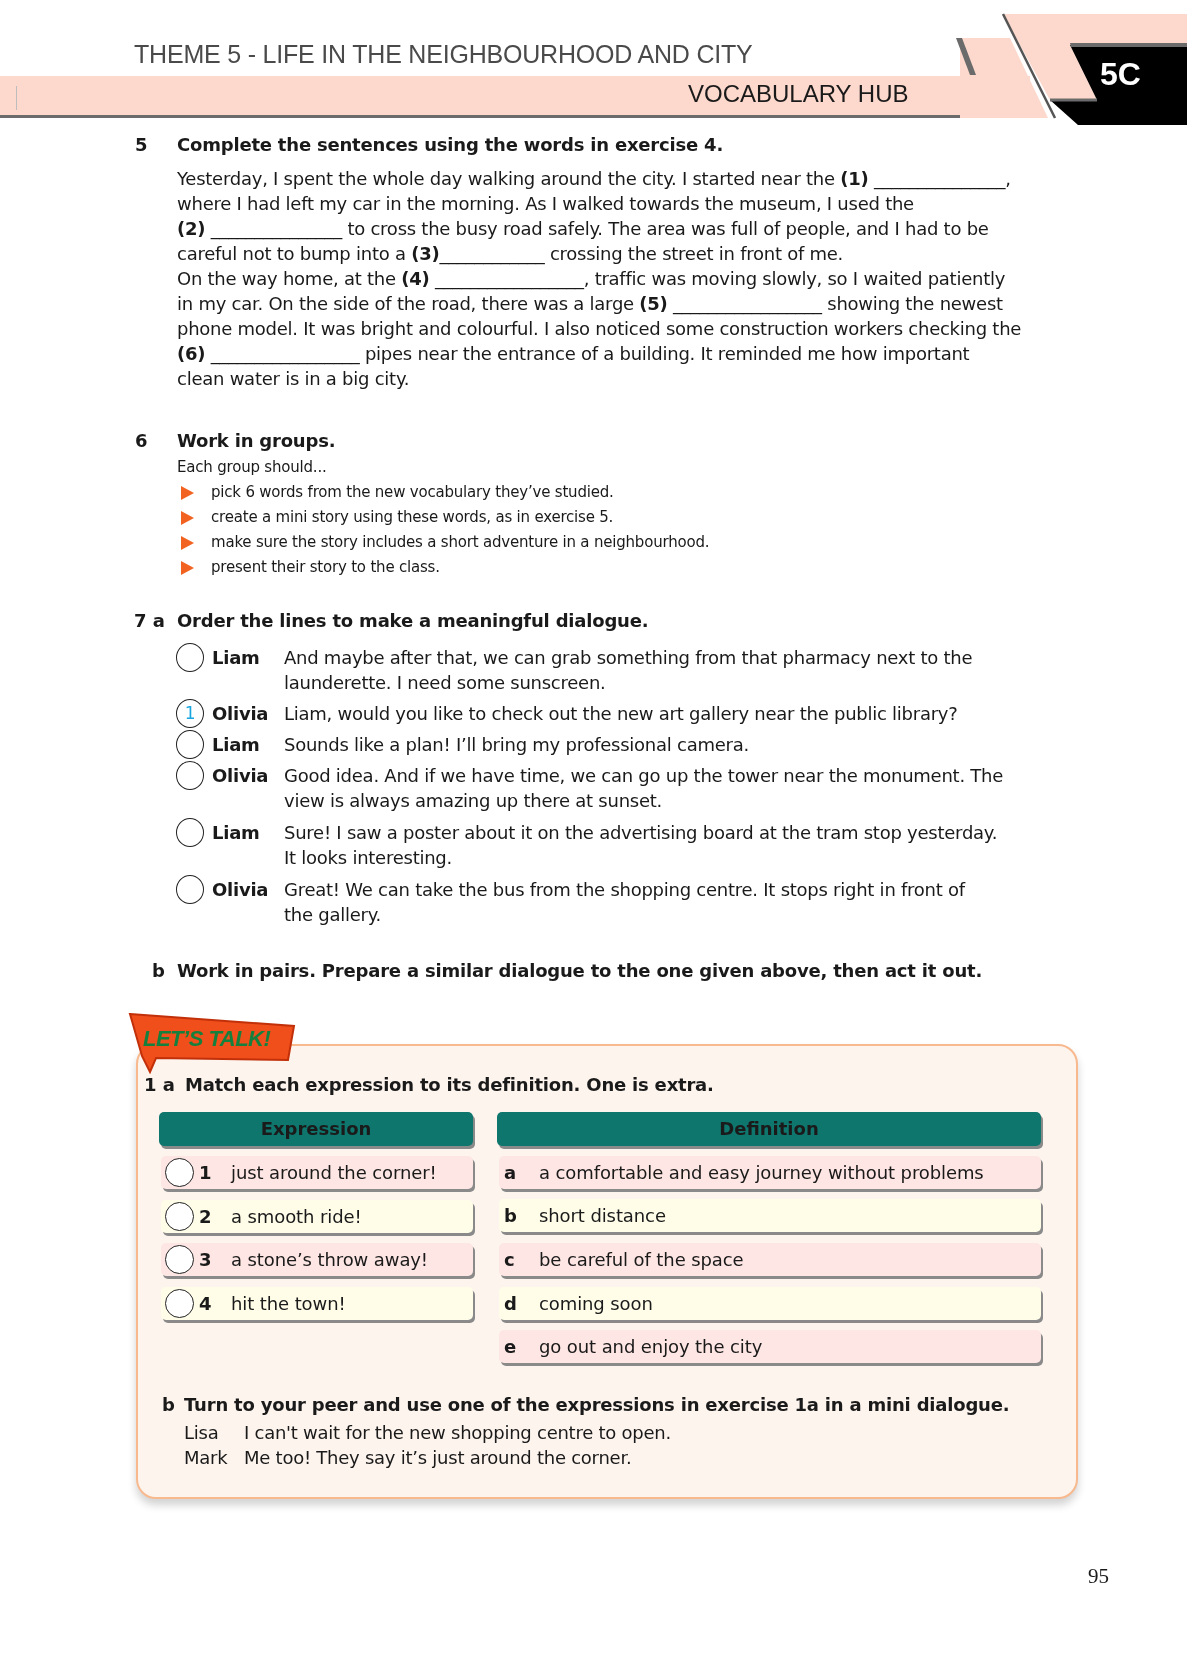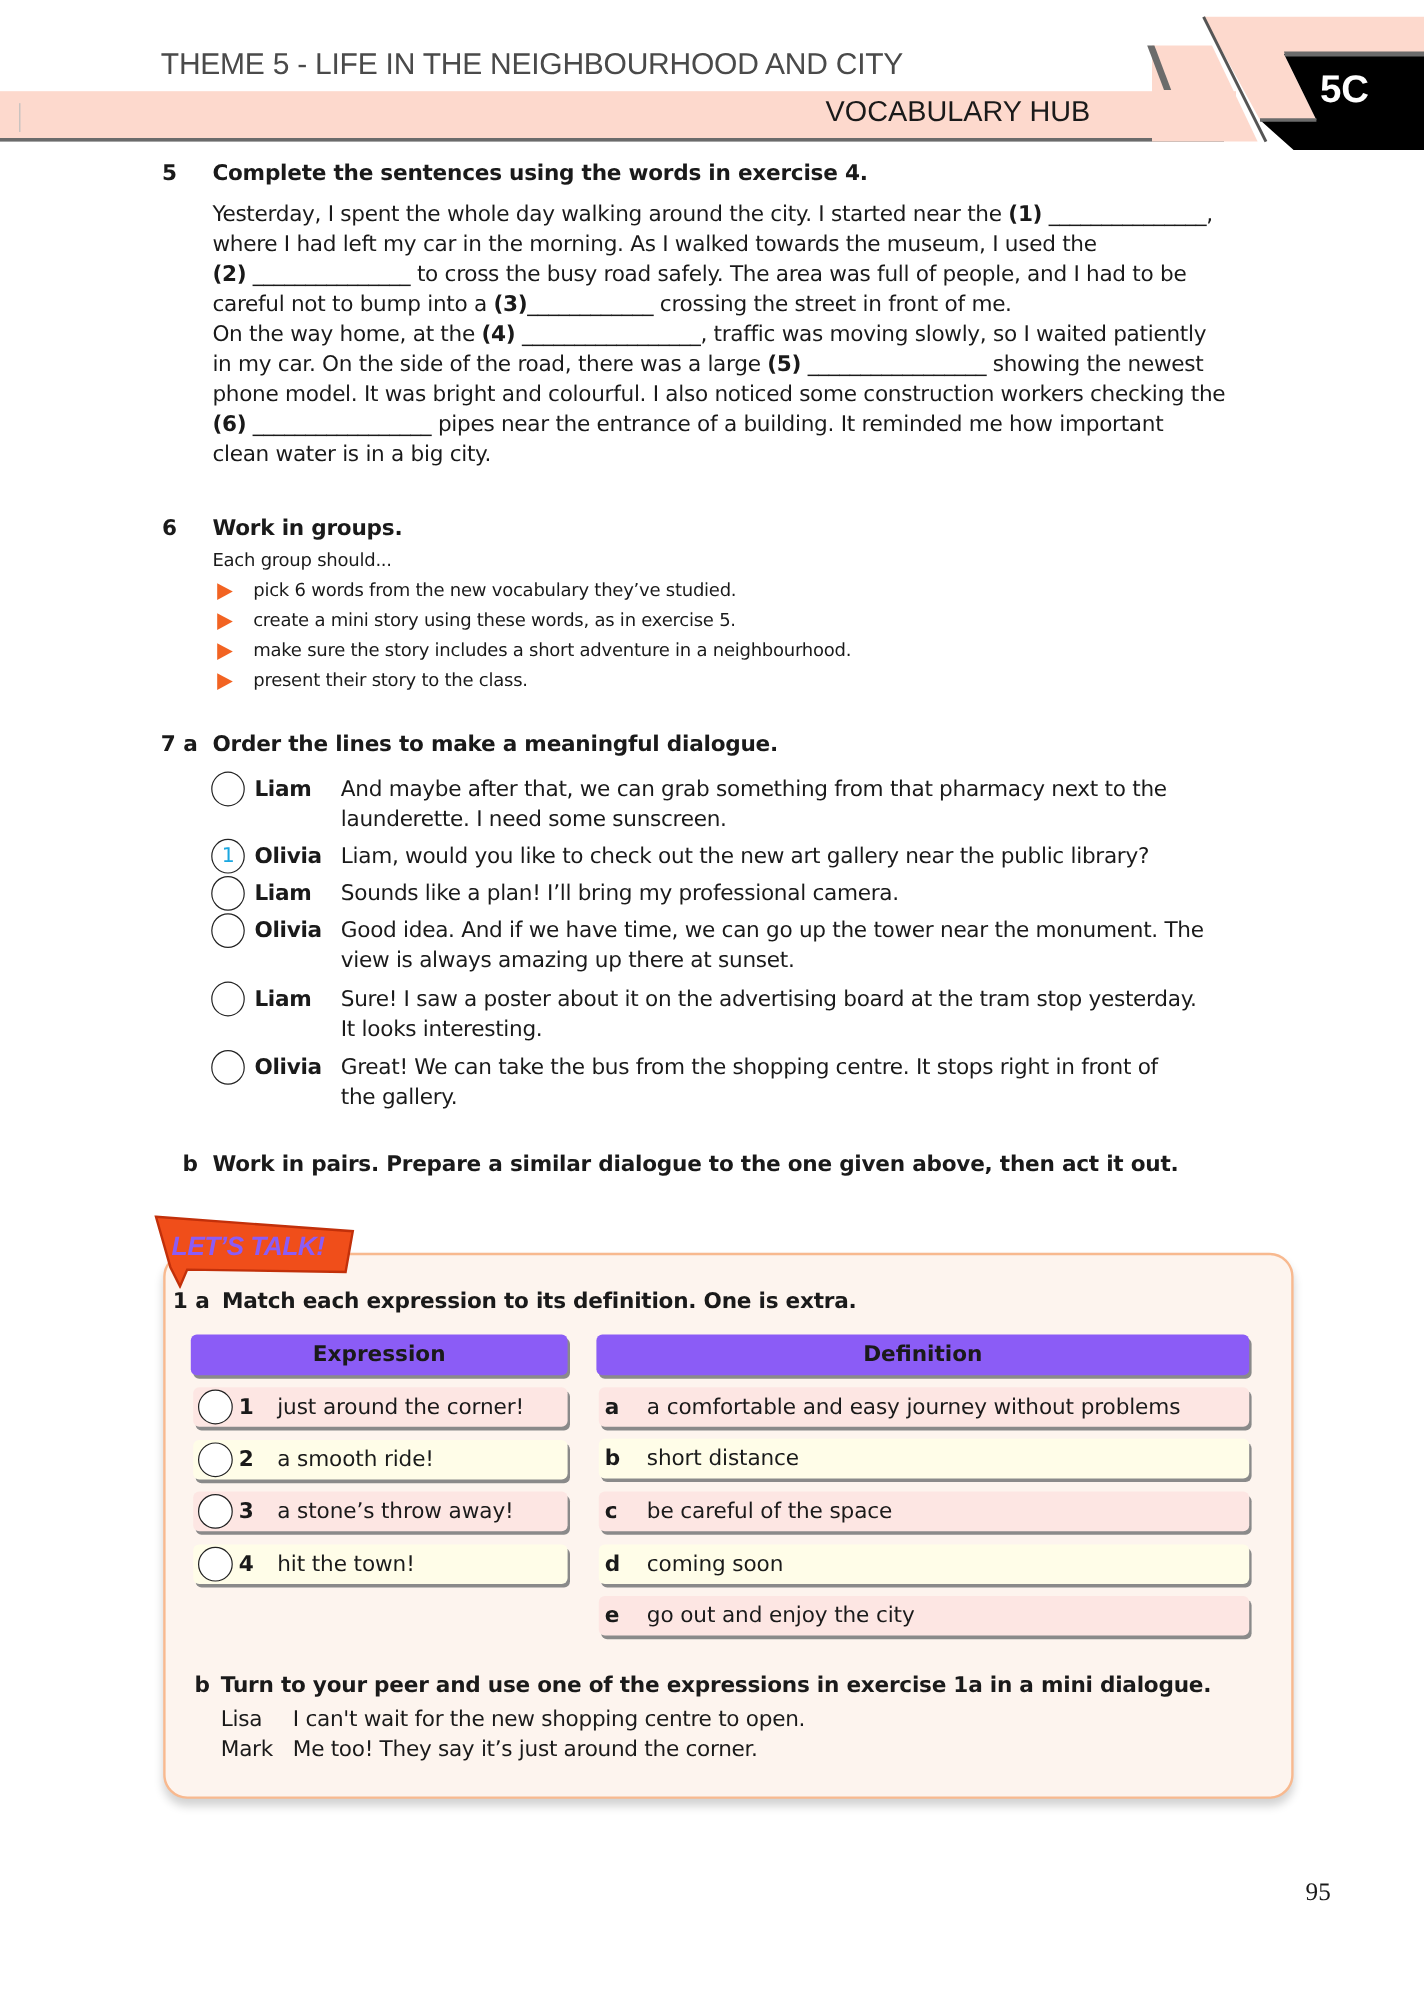--- a/index.html
+++ b/index.html
@@ -29,23 +29,23 @@
   .dlg { position: absolute; left: 176px; width: 900px; font-size: 18px; letter-spacing: -0.25px; }
   .dlg-row { position: absolute; left: 0; width: 900px; line-height: 25px; }
   .circle { position: absolute; left: 0; top: -2px; width: 28px; height: 29px; border: 1.6px solid #222; border-radius: 50%; font-size: 17px; color: #1aa7e0; text-align: center; line-height: 26px; }
   .spk { position: absolute; left: 36px; top: 0; font-weight: bold; }
   .line { position: absolute; left: 108px; top: 0; width: 790px; }
   .line p { white-space: nowrap; }
 
   
   .talk-box { position: absolute; left: 136px; top: 1044px; width: 942px; height: 455px; background: #fdf4ee; border: 2.5px solid #f8b98f; border-radius: 20px; box-shadow: 0 6px 8px rgba(0,0,0,0.18); }
   .talk-flag { position: absolute; left: 128px; top: 1012px; }
-  .talk-label { position: absolute; left: 143px; top: 1026px; font-size: 22px; font-weight: bold; font-style: italic; color: #8b5cf6; letter-spacing: -0.5px; font-family: "Liberation Sans", sans-serif; }
-
-  .tbl-hdr { position: absolute; height: 34px; background: #8b5cf6; border-radius: 5px; box-shadow: 2px 3px 0 #8a8a8a; font-weight: bold; font-size: 18px; text-align: center; line-height: 34px; }
+  .talk-label { position: absolute; left: 143px; top: 1026px; font-size: 22px; font-weight: bold; font-style: italic; color: #15803d; letter-spacing: -0.5px; font-family: "Liberation Sans", sans-serif; }
+
+  .tbl-hdr { position: absolute; height: 34px; background: #0f766e; border-radius: 5px; box-shadow: 2px 3px 0 #8a8a8a; font-weight: bold; font-size: 18px; text-align: center; line-height: 34px; }
   .cell { position: absolute; height: 33px; border-radius: 5px; box-shadow: 2px 3px 0 #8a8a8a; font-size: 18px; line-height: 33px; white-space: nowrap; letter-spacing: -0.1px; }
   .pink { background: #fde6e3; }
   .cream { background: #fffde8; }
   .cell .c-circle { position: absolute; left: 4px; top: 2px; width: 29px; height: 29px; border: 1.6px solid #222; border-radius: 50%; background: #fff; }
   .cell .c-num { position: absolute; left: 38px; font-weight: bold; }
   .cell .c-txt { position: absolute; left: 70px; }
   .cell .d-let { position: absolute; left: 5px; font-weight: bold; }
   .cell .d-txt { position: absolute; left: 40px; }
 
   .talk-b { position: absolute; left: 162px; top: 1394px; font-size: 18px; }

